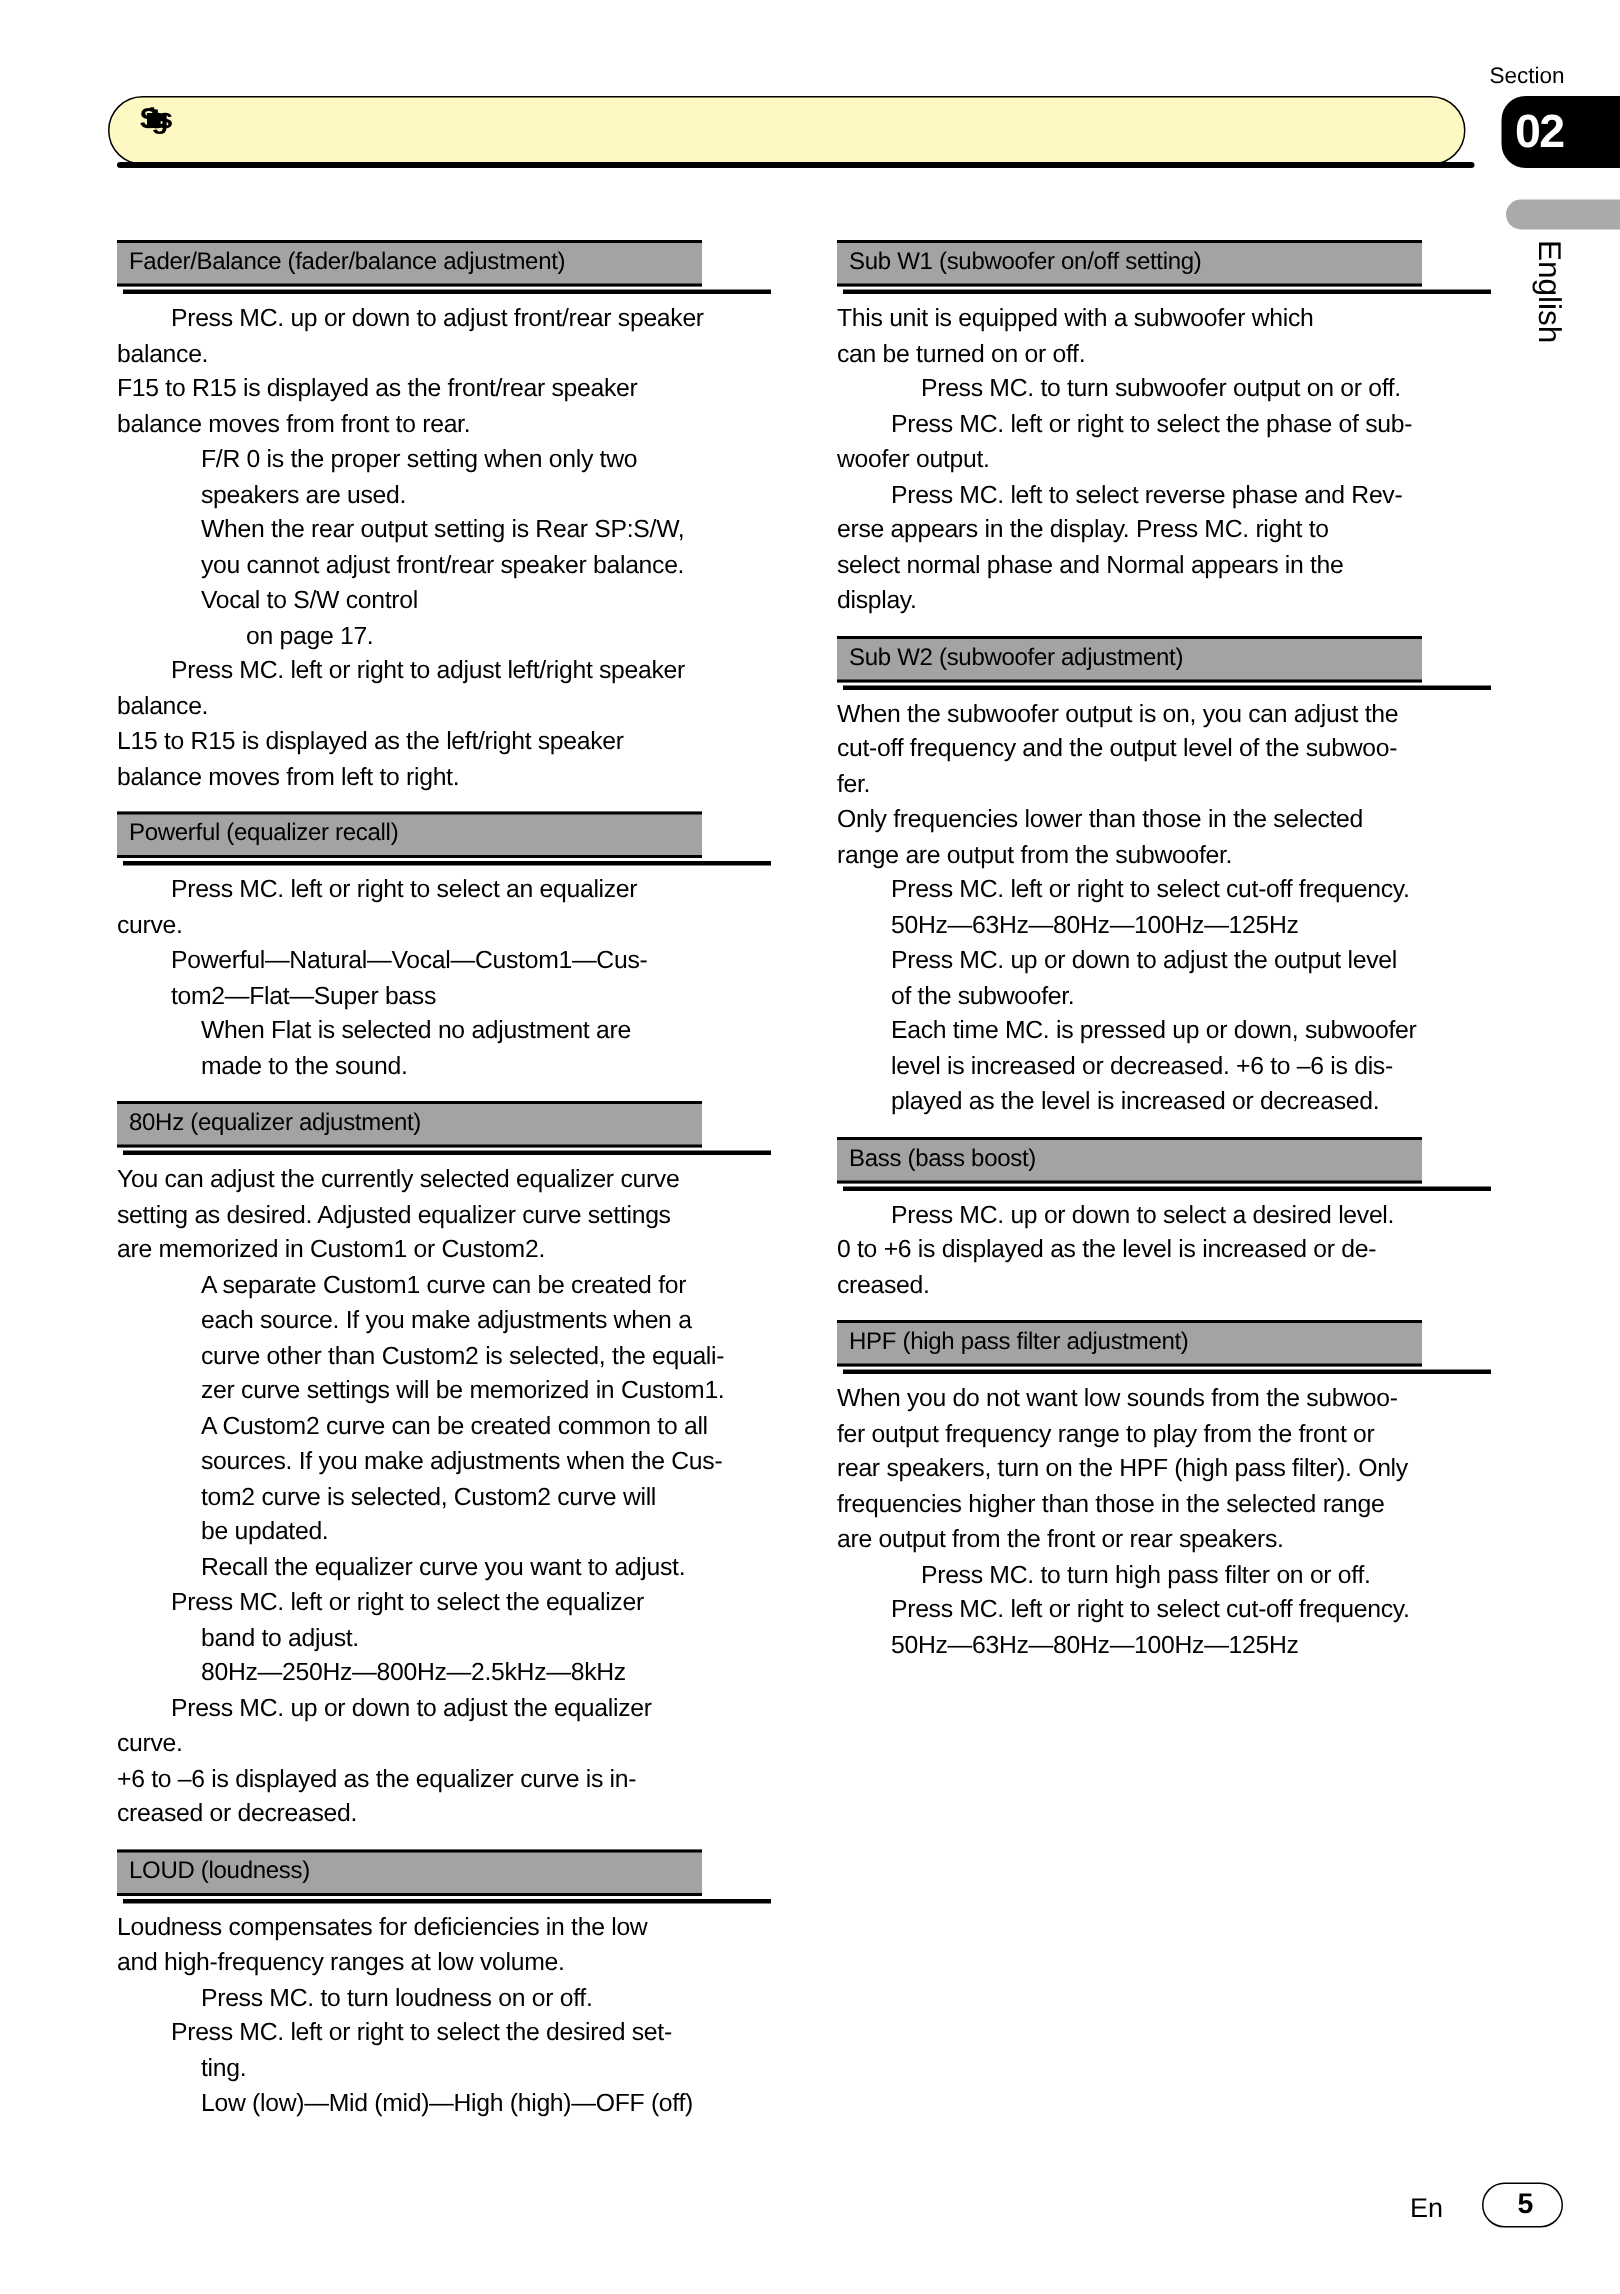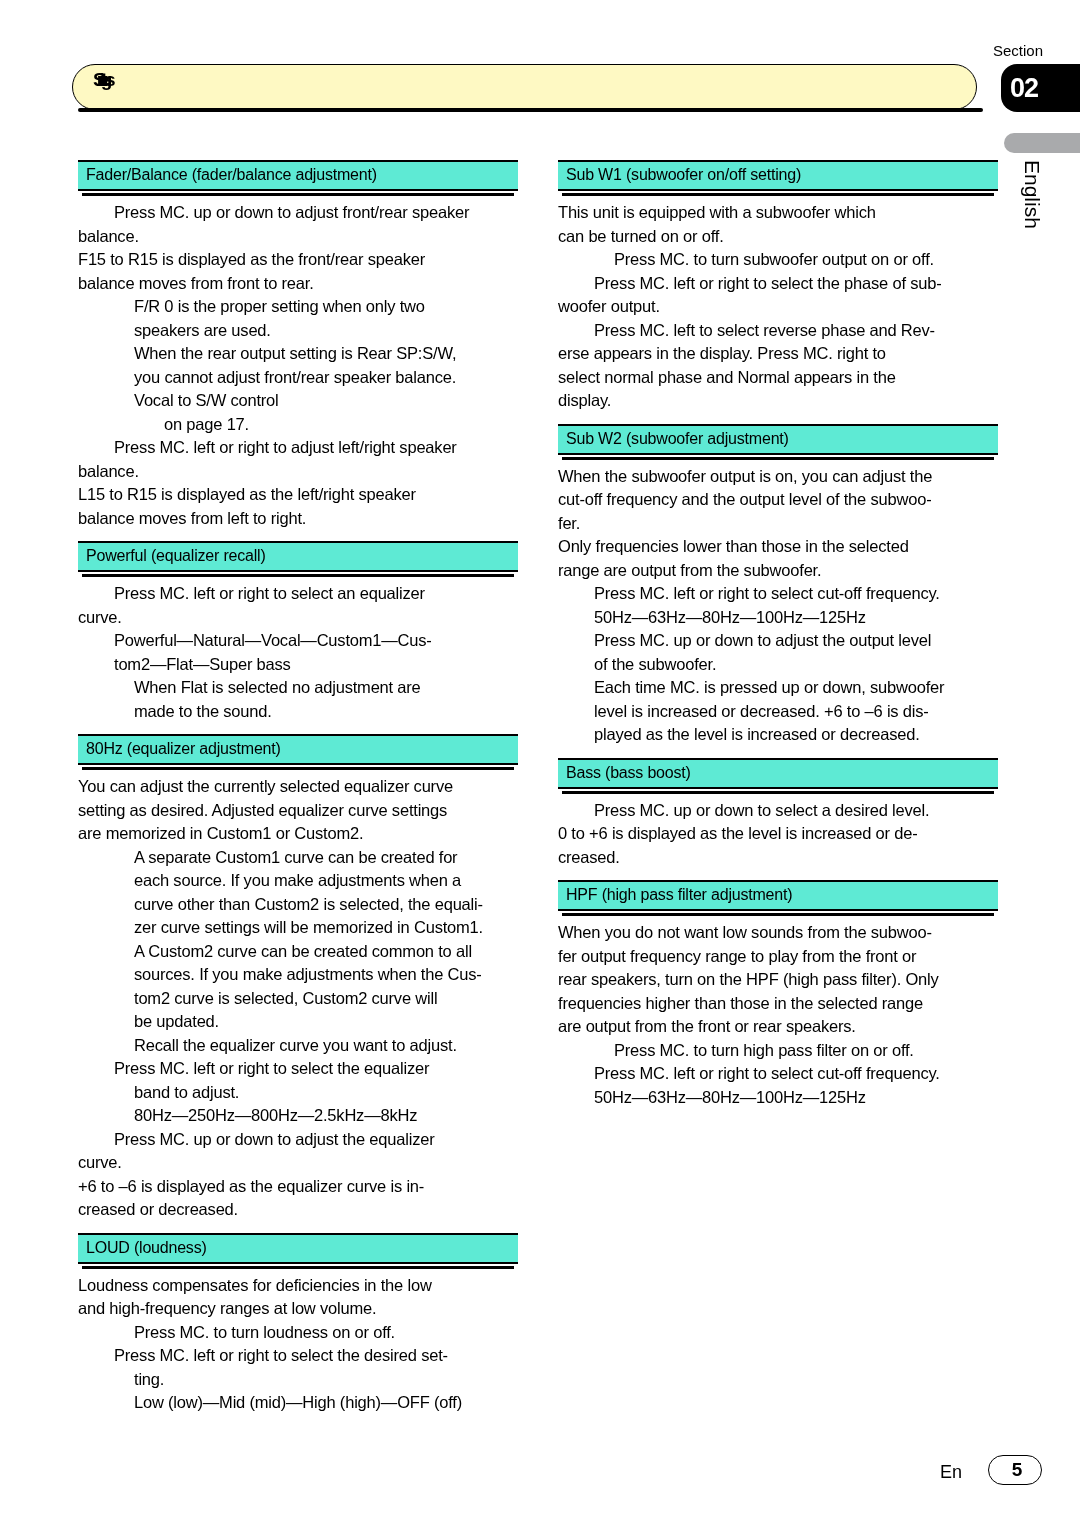--- a/index.html
+++ b/index.html
@@ -25,21 +25,21 @@
     white-space:nowrap;
   }
 
   
   #section-label{
     position:absolute;left:993px;top:42px;font-size:15px;white-space:nowrap;
   }
   #section-tab{
     position:absolute;left:1001px;top:64px;width:79px;height:48px;
     background:#000;color:#fff;border-radius:16px 0 0 16px;
-    font-size:27px;font-weight:bold;
+    font-size:31px;font-weight:bold;
     display:flex;align-items:center;justify-content:flex-start;
     padding-left:9px;box-sizing:border-box;letter-spacing:-1px;
   }
   #lang-tab{
     position:absolute;left:1004px;top:133px;width:76px;height:20px;
     background:#a9aaac;border-radius:10px 0 0 10px;
   }
   #lang-text{
     position:absolute;left:1020px;top:160px;
     font-size:21px;white-space:nowrap;
@@ -47,25 +47,25 @@
     letter-spacing:0px;
   }
 
   
   .col{position:absolute;top:160px;width:480px;}
   #col-left{left:78px;}
   #col-right{left:558px;}
 
   
   .sec-bar{
-    position:relative;background:#5eead4;
+    position:relative;background:#a3a3a3;
     border-top:2.5px solid #000;border-bottom:2.5px solid #000;
     height:31px;box-sizing:border-box;
     margin-bottom:10px;
-    width:440px;
+    width:390px;
   }
   .sec-bar .shadow{
     position:absolute;left:4px;top:31px;width:432px;height:3px;background:#000;
   }
   .sec-bar-text{
     position:absolute;left:8px;top:4px;
     font-size:16px;white-space:nowrap;letter-spacing:-0.2px;
   }
 
   

